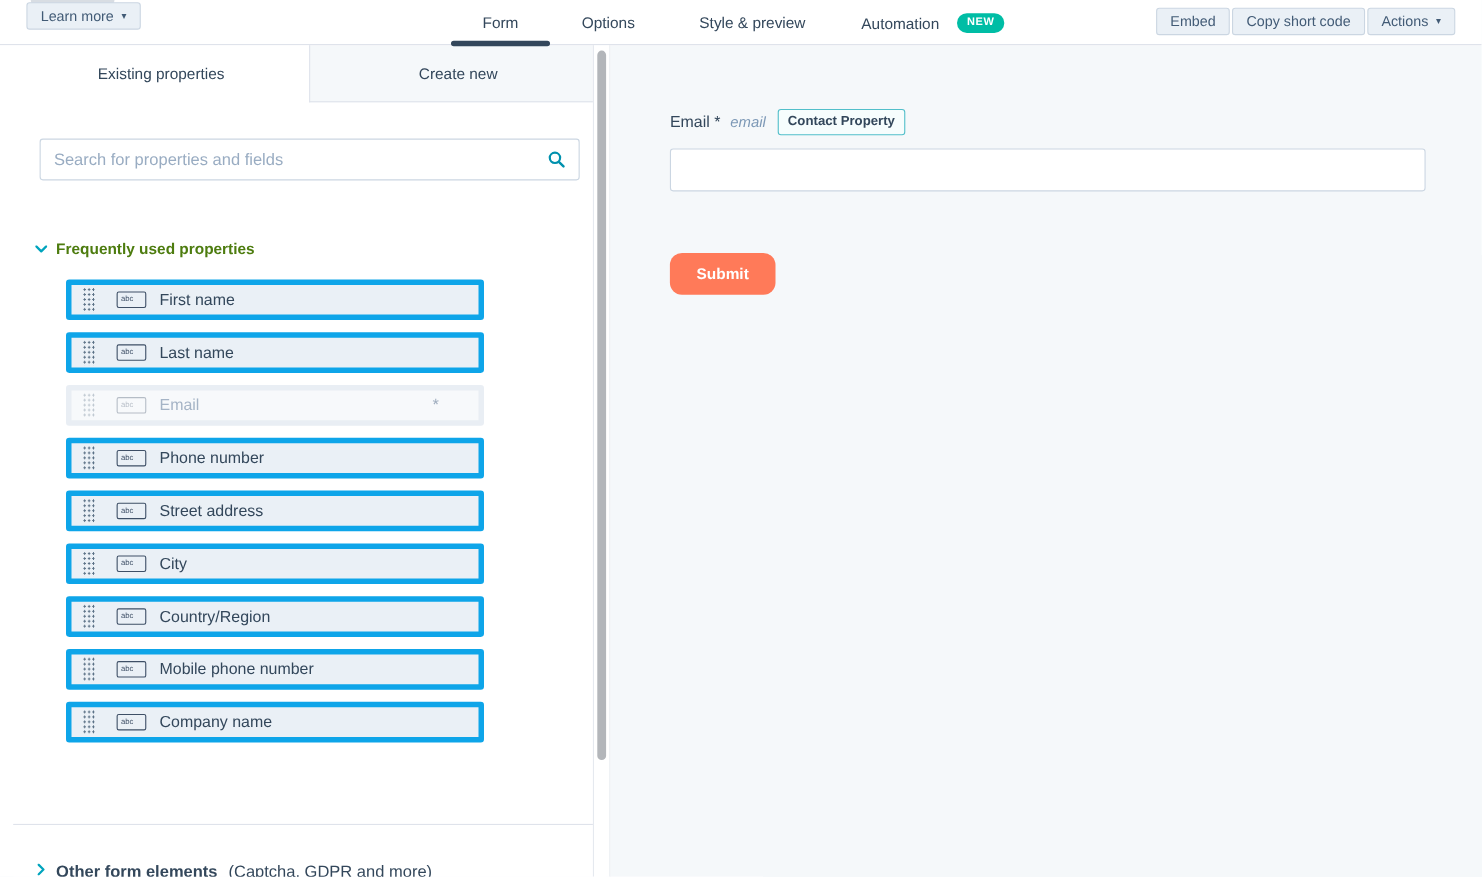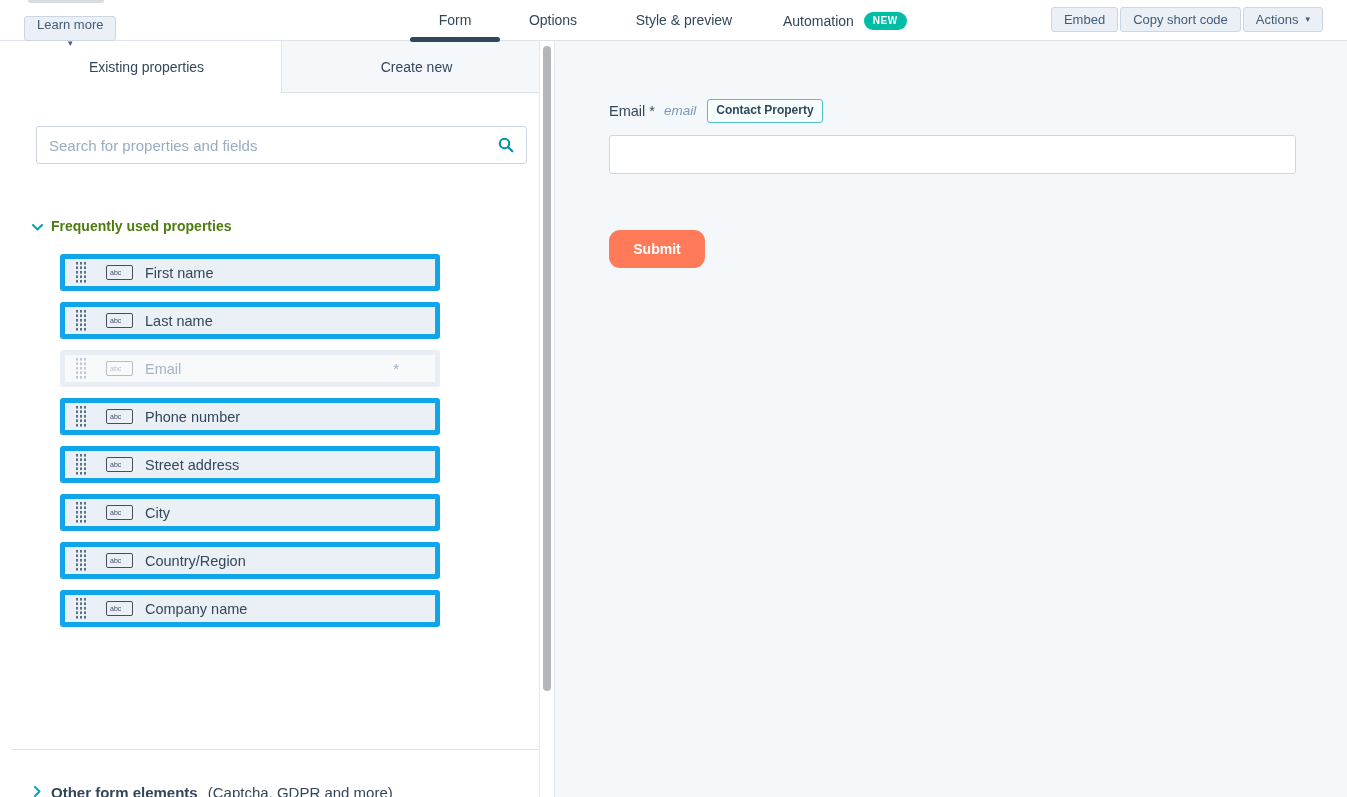--- a/index.html
+++ b/index.html
@@ -17,35 +17,35 @@
   .cutoff-sliver {
     position:absolute; top:0; left:28px; width:76px; height:3px;
     background:#d8dde3; border-radius:0 0 2px 2px;
   }
   .btn {
     display:inline-flex; align-items:center; gap:7px;
     background:#eaf0f6; border:1px solid #cbd6e2; border-radius:3px;
     height:25px; padding:0 12px; font-size:13px; color:#425b76;
     cursor:pointer; white-space:nowrap;
   }
-  .learn-more { position:absolute; top:16px; left:24px;flex-direction:column; }
+  .learn-more { position:absolute; top:2px; left:24px; }
   .caret { font-size:9px; color:#425b76; line-height:1; }
   .hdr-tab {
     position:absolute; top:0; height:41px; line-height:40px;
     text-align:center; font-size:14px; color:#33475b; cursor:pointer;
   }
   .hdr-tab.active { font-weight:500; }
   .hdr-tab.active::after {
     content:""; position:absolute; left:0; right:0; bottom:-1px;
     height:5px; background:#33475b; border-radius:3px;
   }
   .tab-form { left:410px; width:90px; }
   .tab-options { left:521px; width:64px; }
   .tab-style { left:631px; width:106px; }
-  .tab-automation { left:783px; width:130px; display:flex; align-items:center; gap:10px; justify-content:flex-start; }
+  .tab-automation { left:783px; width:130px; display:flex; align-items:center; gap:10px; justify-content:space-between; }
   .new-badge {
     background:#00bda5; color:#fff; font-size:10px; font-weight:bold;
     letter-spacing:.5px; padding:4px 9px; border-radius:10px; line-height:1;
   }
   .hdr-actions {
     position:absolute; top:7px; right:24px; display:flex; gap:2px;
   }
 
   
   .left-panel {
@@ -236,20 +236,25 @@
     </div>
     <div class="prop-item">
       <span class="drag-handle"></span>
       <span class="field-icon">abc</span>
       <span class="prop-label">City</span>
     </div>
     <div class="prop-item">
       <span class="drag-handle"></span>
       <span class="field-icon">abc</span>
       <span class="prop-label">Country/Region</span>
+    </div>
+    <div class="prop-item">
+      <span class="drag-handle"></span>
+      <span class="field-icon">abc</span>
+      <span class="prop-label">Mobile phone number</span>
     </div>
     <div class="prop-item">
       <span class="drag-handle"></span>
       <span class="field-icon">abc</span>
       <span class="prop-label">Company name</span>
     </div>
   </div>
 
   <div class="lp-footer-divider"></div>
   <div class="lp-footer">

